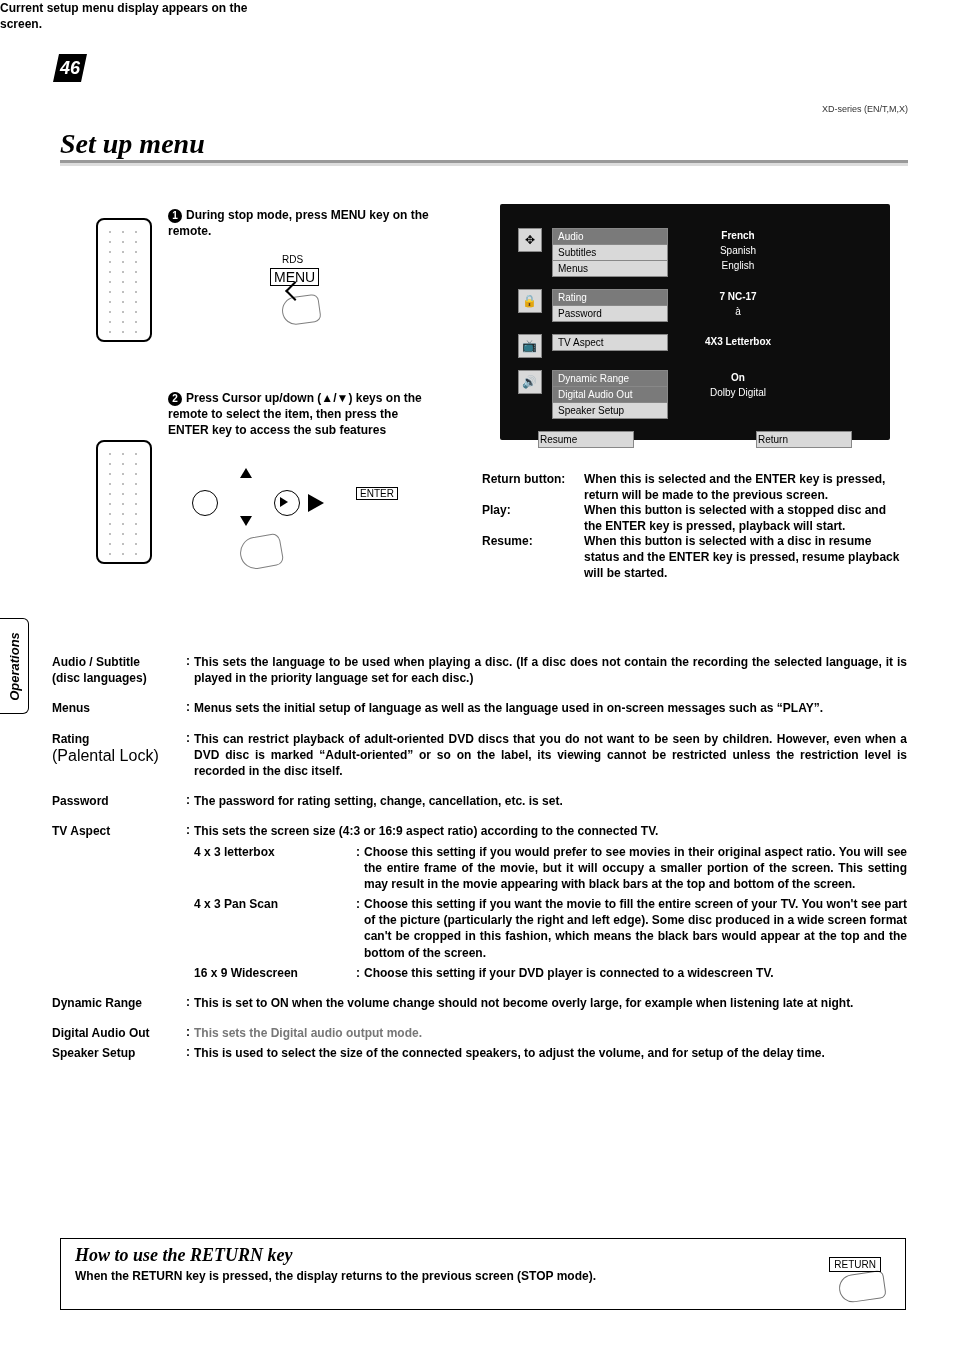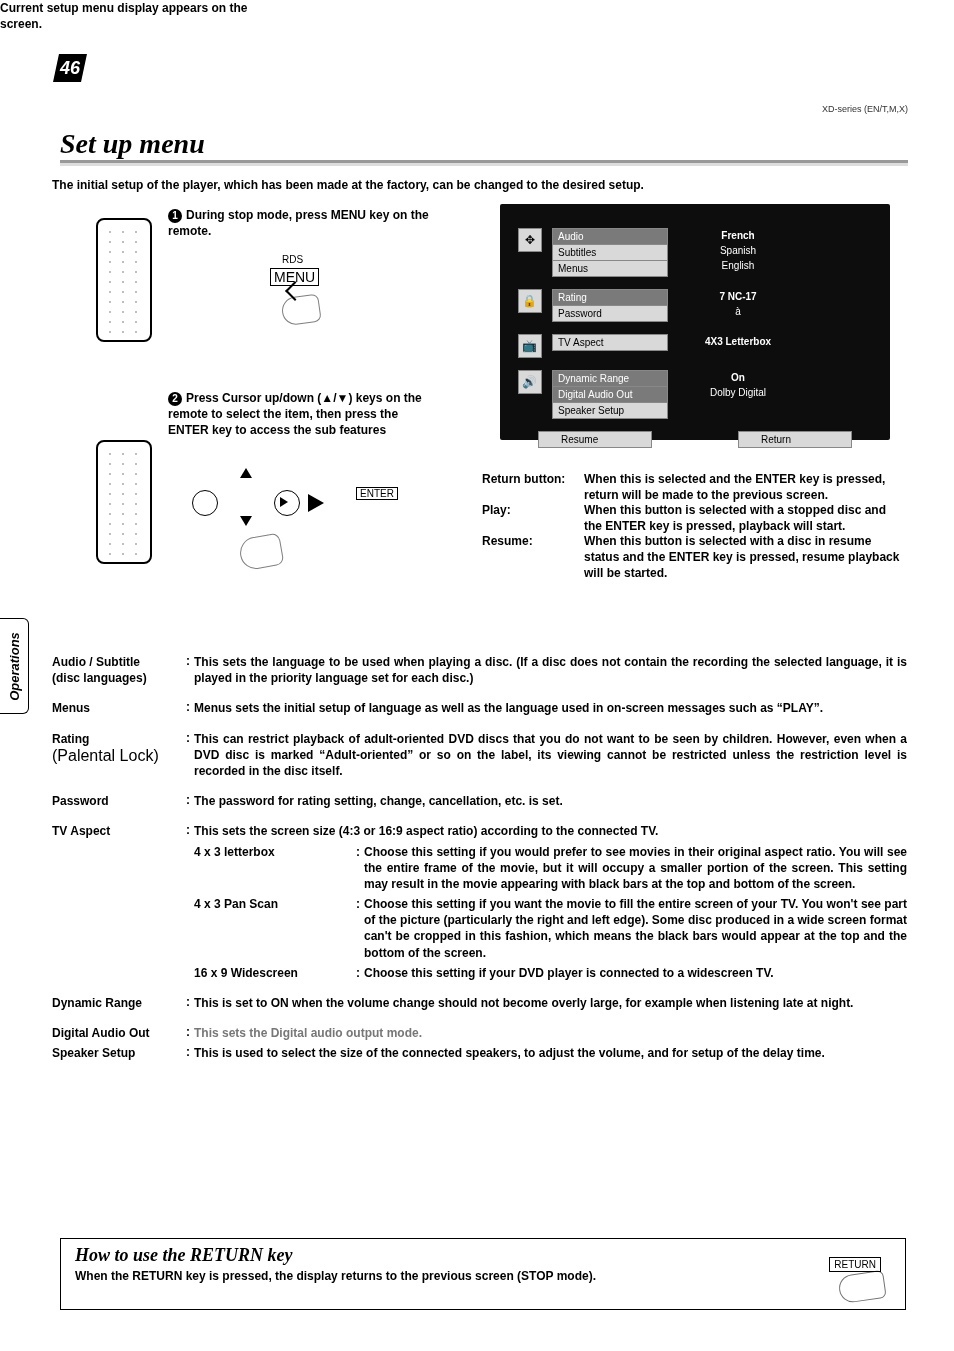--- a/index.html
+++ b/index.html
@@ -190,22 +190,22 @@
     padding:2px 0 2px 2px;
   }
   .osd-right strong { font-weight:bold; }
   .osd .col { display:flex; flex-direction:column; gap:0;text-align:center; }
   .osd .pairrow { display:flex; align-items:flex-start; gap:10px; margin-bottom:12px;}
   .osd .pairrow .left-col { display:flex; flex-direction:column; }
   .osd .pairrow .left-col .osd-left { border-top:none; }
   .osd .pairrow .left-col .osd-left:first-child { border-top:1px solid #888; }
   .osd-buttons { display:flex; justify-content:space-between; margin-top:6px; padding:0 20px;}
   .osd-btn {
-    width:114px; background:#d9d9d9; border:1px solid #888;
-    font-size:10px; padding:2px 22px; box-sizing:border-box; text-align:left;
+    width:96px; background:#d9d9d9; border:1px solid #888;
+    font-size:10px; padding:2px 1px; box-sizing:border-box; text-align:left;
   }
 
   
   .defs { position:absolute; left:482px; top:472px; width:420px; font-size:12px; font-weight:bold; line-height:1.3; }
   .defs .row { display:flex; gap:10px; }
   .defs .k { width:92px; flex:none; }
   .defs .v { flex:1; }
 
   
   .defs2 { position:absolute; left:52px; top:654px; width:855px; font-size:12px; }
@@ -244,21 +244,20 @@
   }
 </style>
 </head>
 <body>
 
 <div class="page">
 
   <div class="pgnum"><span>46</span></div>
   <div class="docid">XD-series (EN/T,M,X)</div>
   <h2 class="section">Set up menu</h2>
-  <div class="intro">The initial setup of the player, which has been made at the factory, can be changed to the desired setup.</div>
 
   <div class="optab">
       <span>Operations</span>
     </div>
 
   <div class="remote r1"></div>
   <div class="remote r2"></div>
 
   <div class="step step1">
     <span class="num">1</span><span>During stop mode, press MENU key on the remote.</span>

